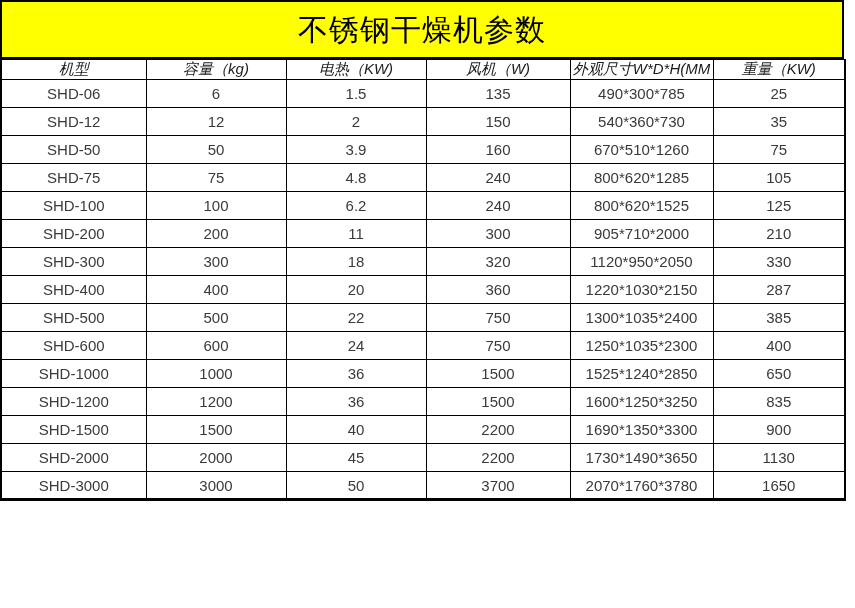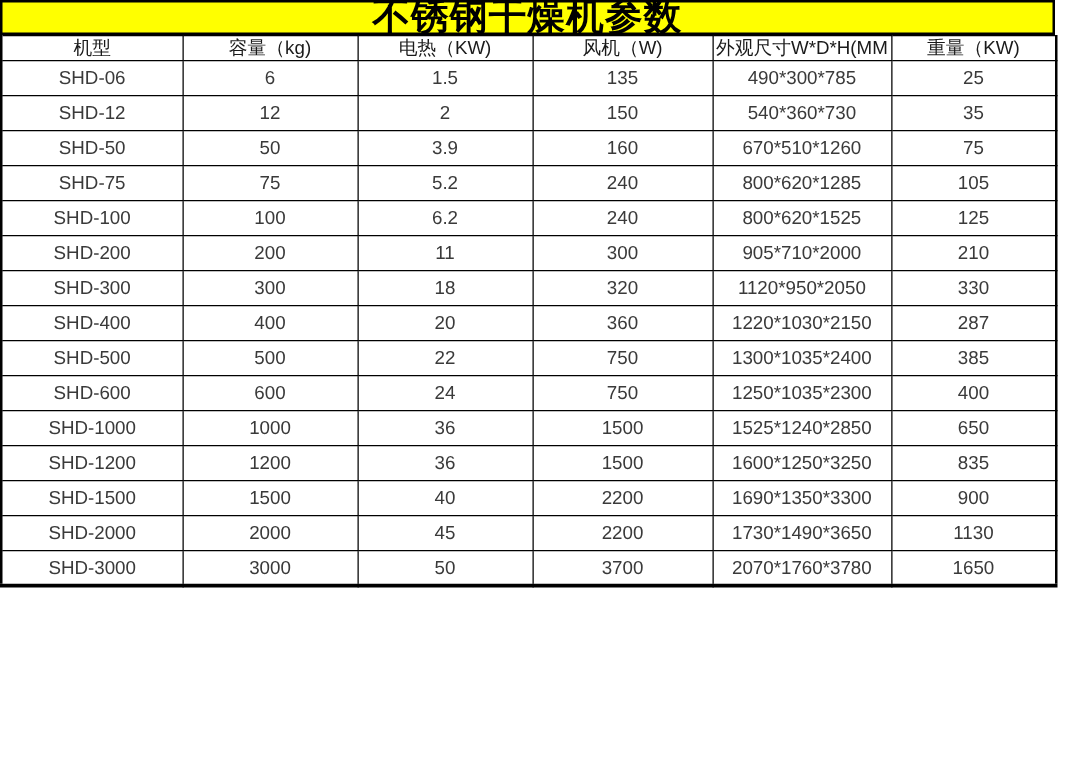--- a/index.html
+++ b/index.html
@@ -20,30 +20,30 @@
     width: 855px;
     height: 608px;
     overflow: hidden;
   }
   .sheet {
     width: 844px;
   }
   .title-bar {
     box-sizing: border-box;
     width: 844px;
-    height: 28px;
+    height: 59px;
     background: var(--title-bg);
     color: var(--title-text);
     border: 2px solid var(--border);
     border-bottom-width: 2px;
     display: flex;
     align-items: center;
     justify-content: center;
     font-size: 30px;
-    font-weight: 700;
+    font-weight: 400;
     letter-spacing: 1px;
     line-height: 1;
   }
   table.spec {
     border-collapse: collapse;
     table-layout: fixed;
     width: 844px;
     background: var(--cell-bg);
     border: 2px solid var(--border);
     border-top: none;
@@ -56,20 +56,21 @@
     vertical-align: middle;
     white-space: nowrap;
     overflow: hidden;
     padding: 0 1px;
   }
   table.spec th {
     height: 16px;
     font-size: 15px;
     font-weight: 400;
     color: var(--header-text);
+    font-style: italic;
   }
   table.spec td {
     height: 28px;
     font-size: 15px;
     font-weight: 400;
     color: var(--cell-text);
   }
 </style>
 </head>
 <body>
@@ -117,21 +118,21 @@
           <td>SHD-50</td>
           <td>50</td>
           <td>3.9</td>
           <td>160</td>
           <td>670*510*1260</td>
           <td>75</td>
         </tr>
         <tr>
           <td>SHD-75</td>
           <td>75</td>
-          <td>5.2</td>
+          <td>4.8</td>
           <td>240</td>
           <td>800*620*1285</td>
           <td>105</td>
         </tr>
         <tr>
           <td>SHD-100</td>
           <td>100</td>
           <td>6.2</td>
           <td>240</td>
           <td>800*620*1525</td>

